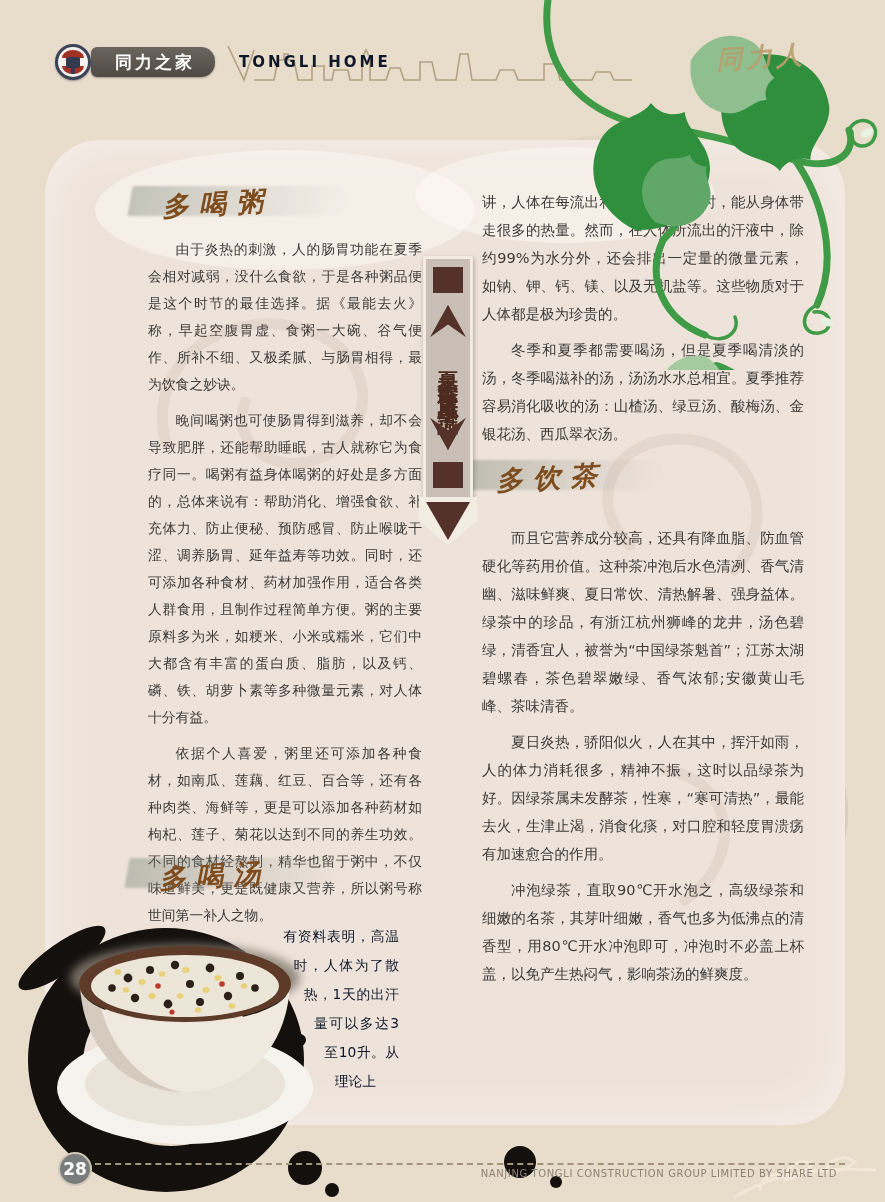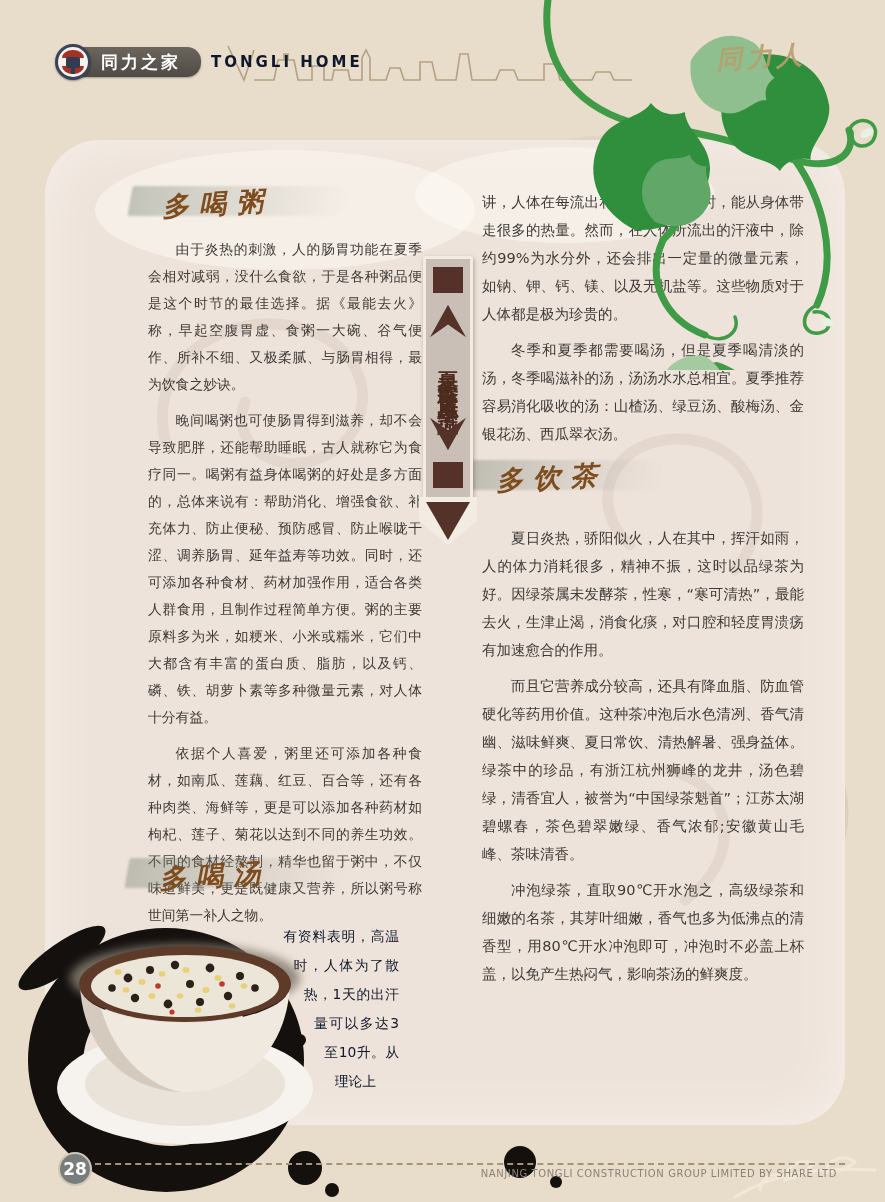--- a/index.html
+++ b/index.html
@@ -3,21 +3,21 @@
 <meta charset="utf-8">
 <style>
   * { margin:0; padding:0; box-sizing:border-box; }
   html,body { background:#cfc4b2; }
   body { font-family:"DejaVu Sans", sans-serif; }
   .page {
     position:relative; width:885px; height:1202px; margin:0 auto;
     background:#e8dccb; overflow:hidden;
   }
   
-  .header { position:absolute; left:55px; top:42px; height:40px; z-index:6; display:flex; align-items:center; }
+  .header { position:absolute; left:55px; top:42px; height:40px; z-index:6; display:flex; align-items:center;gap:14px; }
   .logo-circle {
     position:relative; width:36px; height:36px; border-radius:50%;
     background:#f6f3ee; border:3px solid #3c4258; z-index:3;
     box-shadow:0 1px 2px rgba(0,0,0,.35);
   }
   .logo-circle:before { content:""; position:absolute; left:4px; right:4px; top:3px; height:8px; border-radius:50% 50% 0 0/100% 100% 0 0; background:#a33226; }
   .logo-circle:after  { content:""; position:absolute; left:4px; right:4px; bottom:3px; height:8px; border-radius:0 0 50% 50%/0 0 100% 100%; background:#a33226; }
   .logo-t { position:absolute; left:8px; top:10px; width:14px; height:11px; background:#343a4f; border-radius:2px; z-index:2; }
   .logo-t:after { content:""; position:absolute; left:5px; top:3px; width:4px; height:14px; background:#343a4f; }
   .logo-band {
@@ -205,22 +205,22 @@
       <span class="stub-shape"></span><span>有资料表明，高温时，人体为了散热，1天的出汗量可以多达3至10升。从理论上</span>
     </div>
 
     <div class="col-right">
       <p class="noindent">讲，人体在每流出和蒸发汗液的同时，能从身体带走很多的热量。然而，在人体所流出的汗液中，除约99%为水分外，还会排出一定量的微量元素，如钠、钾、钙、镁、以及无机盐等。这些物质对于人体都是极为珍贵的。</p>
       <p>冬季和夏季都需要喝汤，但是夏季喝清淡的汤，冬季喝滋补的汤，汤汤水水总相宜。夏季推荐容易消化吸收的汤：山楂汤、绿豆汤、酸梅汤、金银花汤、西瓜翠衣汤。</p>
       <div class="calli-head">
         <span class="smear"></span>
         <span class="calli">多饮茶</span>
       </div>
+      <p>而且它营养成分较高，还具有降血脂、防血管硬化等药用价值。这种茶冲泡后水色清冽、香气清幽、滋味鲜爽、夏日常饮、清热解暑、强身益体。绿茶中的珍品，有浙江杭州狮峰的龙井，汤色碧绿，清香宜人，被誉为“中国绿茶魁首”；江苏太湖碧螺春，茶色碧翠嫩绿、香气浓郁;安徽黄山毛峰、茶味清香。</p>
       <p>夏日炎热，骄阳似火，人在其中，挥汗如雨，人的体力消耗很多，精神不振，这时以品绿茶为好。因绿茶属未发酵茶，性寒，“寒可清热”，最能去火，生津止渴，消食化痰，对口腔和轻度胃溃疡有加速愈合的作用。</p>
-      <p>而且它营养成分较高，还具有降血脂、防血管硬化等药用价值。这种茶冲泡后水色清冽、香气清幽、滋味鲜爽、夏日常饮、清热解暑、强身益体。绿茶中的珍品，有浙江杭州狮峰的龙井，汤色碧绿，清香宜人，被誉为“中国绿茶魁首”；江苏太湖碧螺春，茶色碧翠嫩绿、香气浓郁;安徽黄山毛峰、茶味清香。</p>
       <p>冲泡绿茶，直取90℃开水泡之，高级绿茶和细嫩的名茶，其芽叶细嫩，香气也多为低沸点的清香型，用80℃开水冲泡即可，冲泡时不必盖上杯盖，以免产生热闷气，影响茶汤的鲜爽度。</p>
     </div>
 
     <div class="banner">
       <div class="banner-inner">
         <div class="bar"></div>
         <svg class="chev" viewBox="0 0 40 40">
           <path d="M20,2 L40,38 L20,24 L0,38 Z"></path>
         </svg>
         <div class="banner-title">夏季飲食健康小常識</div>

